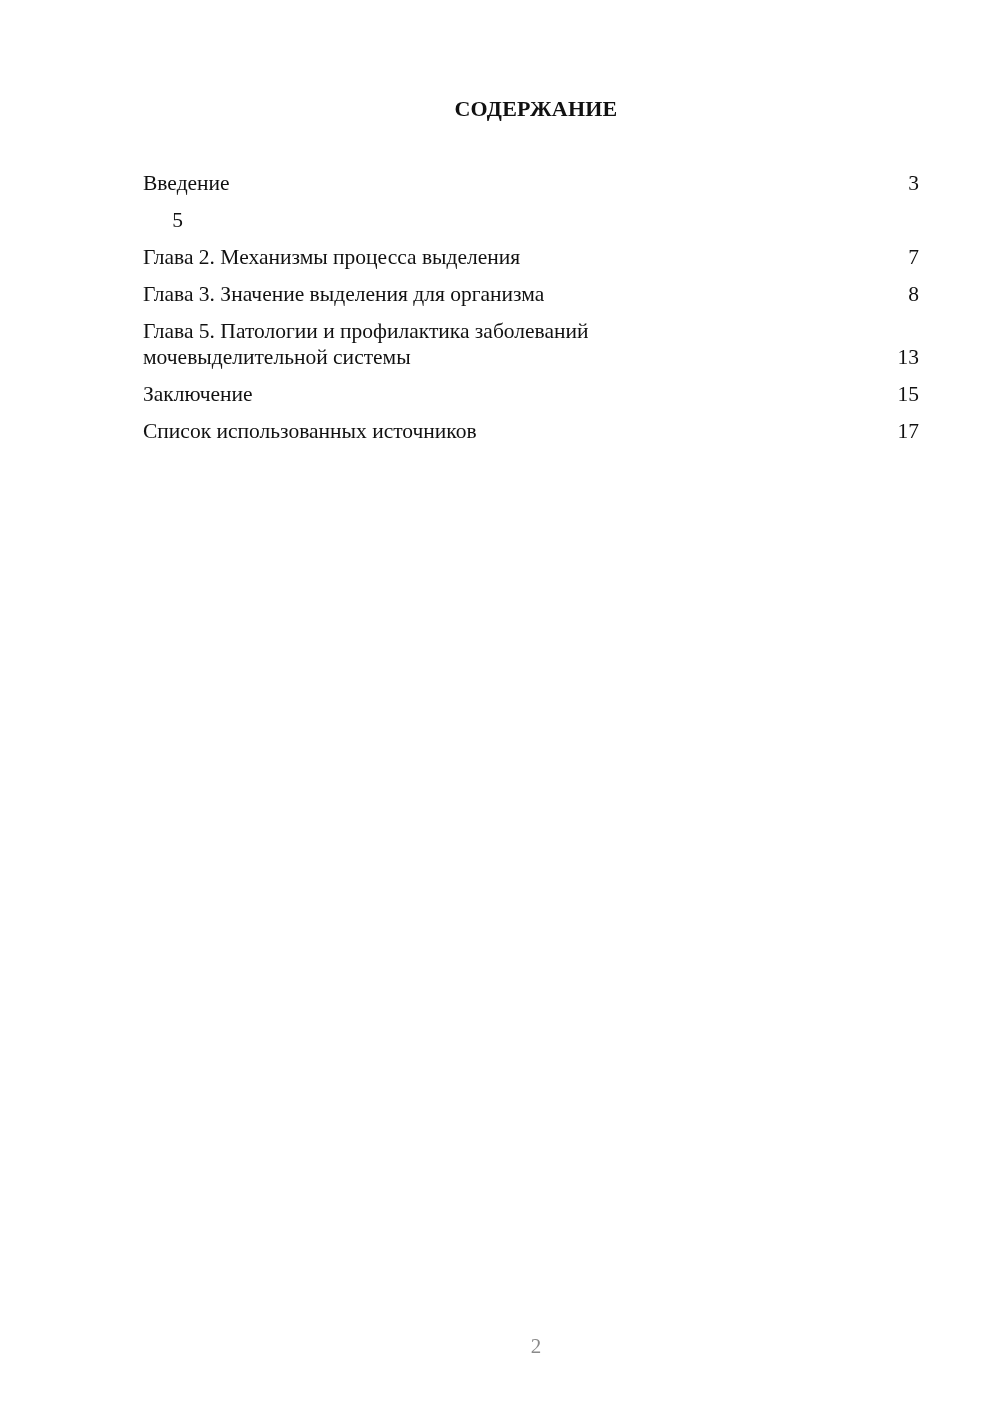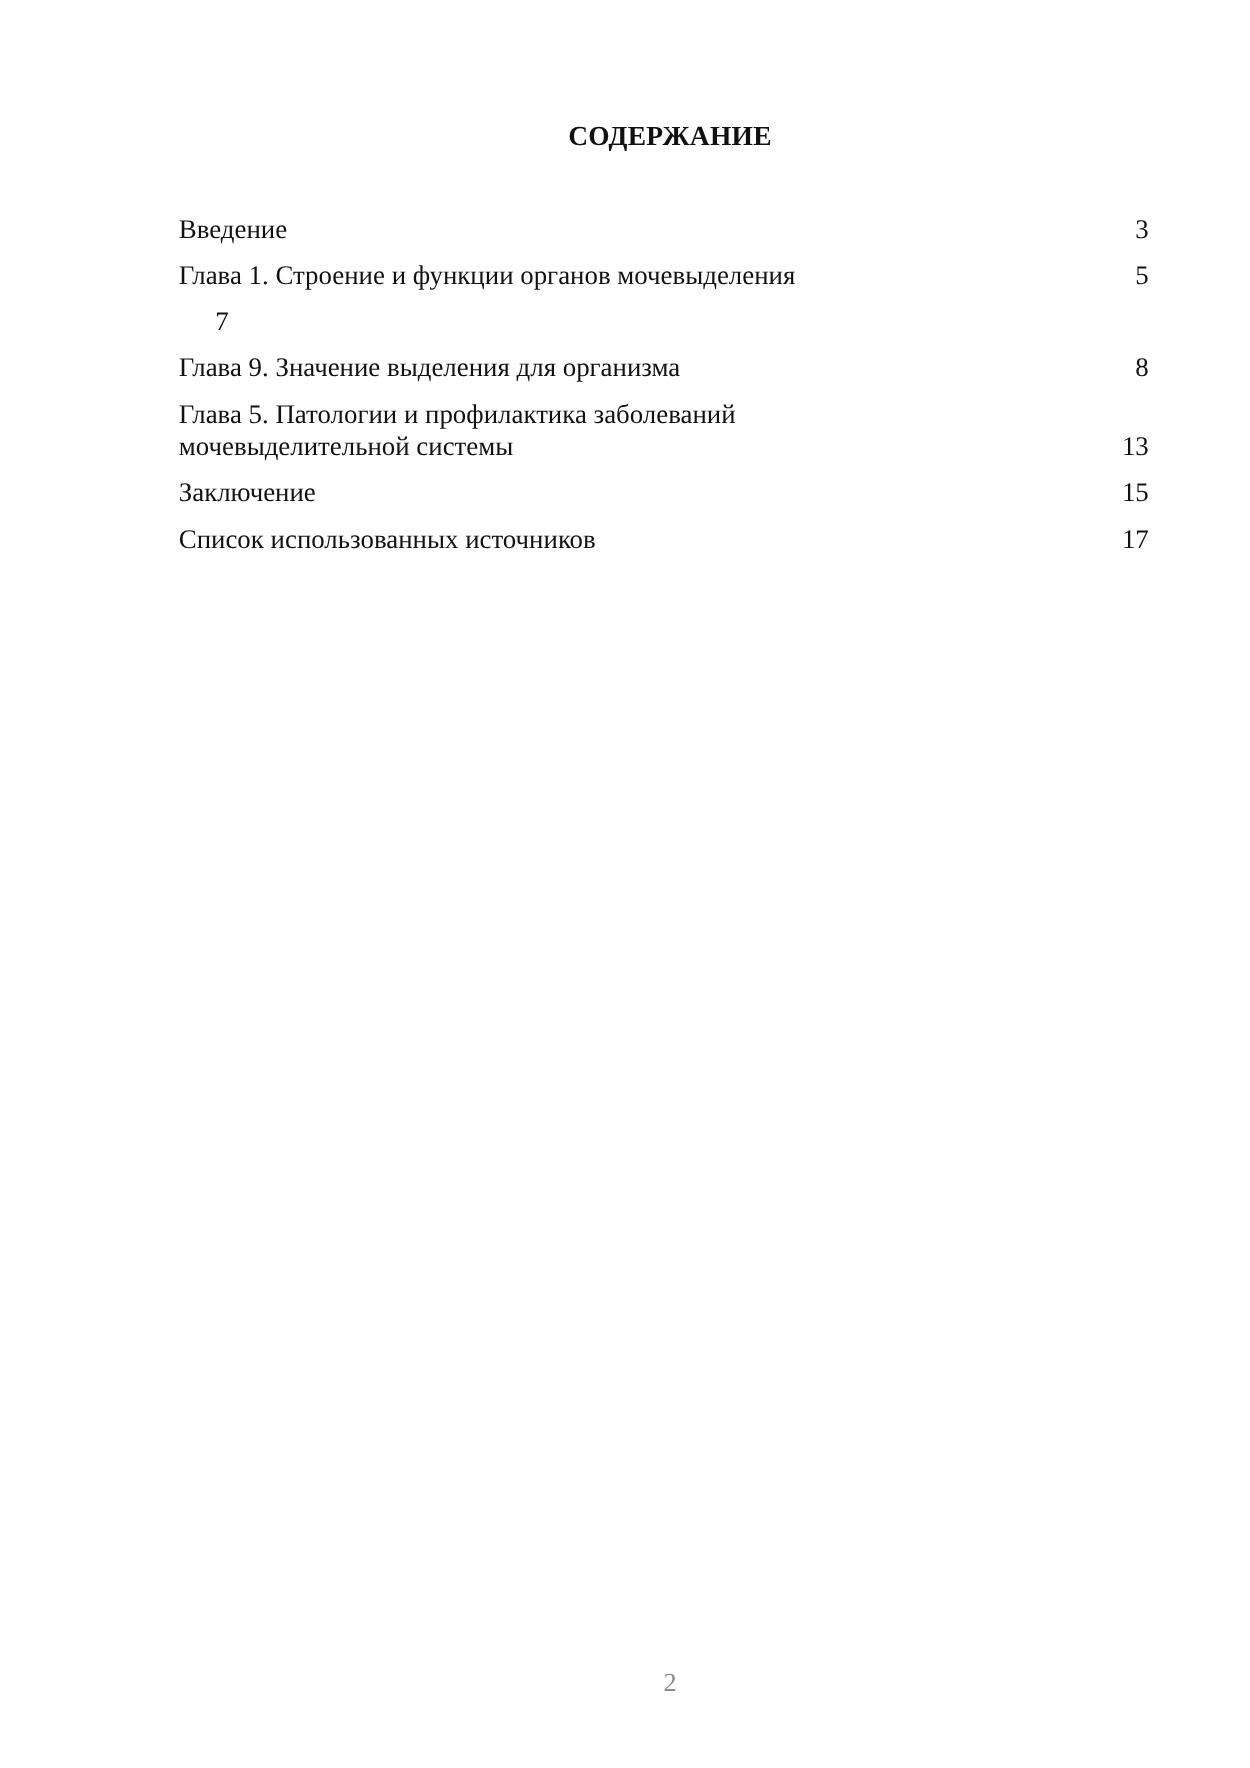--- a/index.html
+++ b/index.html
@@ -51,28 +51,28 @@
 
 <div>
   <div class="title">СОДЕРЖАНИЕ</div>
 
   <div class="toc">
     <div class="toc-row">
       <span class="toc-text">Введение</span>
       <span class="toc-page">3</span>
     </div>
     <div class="toc-row">
-      <span class="toc-text">Глава 1. Строение и функции органов мочевыделения</span>
       <span class="toc-page">5</span>
     </div>
     <div class="toc-row">
+      <span class="toc-text">Глава 2. Механизмы процесса выделения</span>
       <span class="toc-page">7</span>
     </div>
     <div class="toc-row">
-      <span class="toc-text">Глава 9. Значение выделения для организма</span>
+      <span class="toc-text">Глава 3. Значение выделения для организма</span>
       <span class="toc-page">8</span>
     </div>
     <div class="toc-row multi">
       <span class="toc-text">Глава 5. Патологии и профилактика заболеваний
 мочевыделительной системы</span>
       <span class="toc-page">13</span>
     </div>
     <div class="toc-row">
       <span class="toc-text">Заключение</span>
       <span class="toc-page">15</span>

